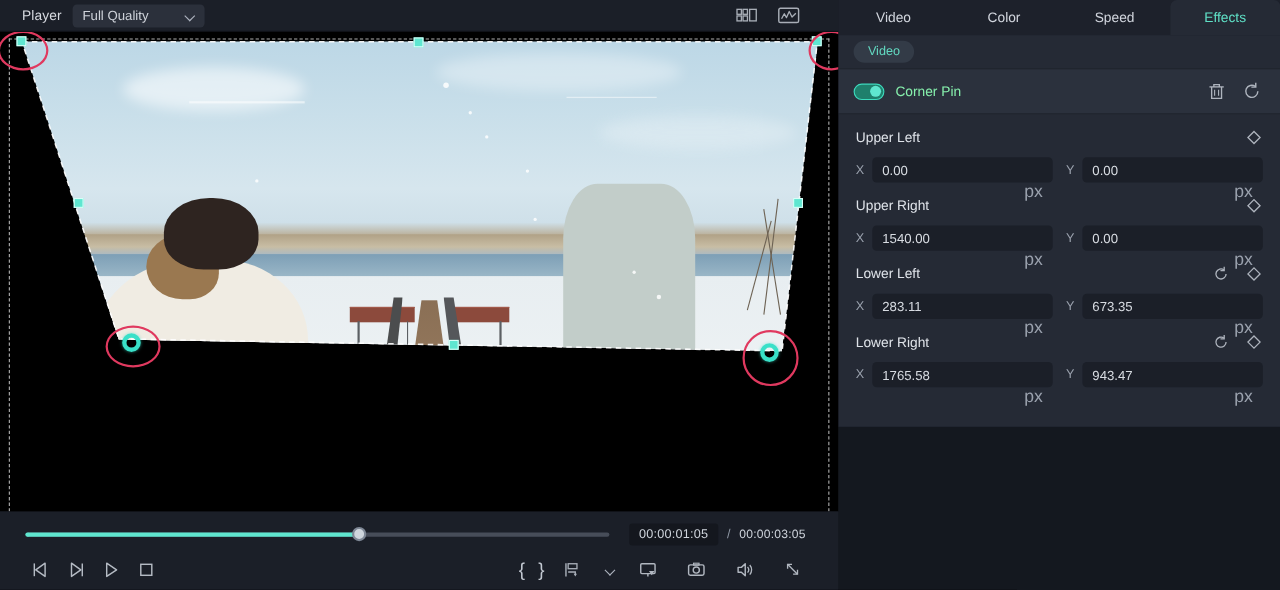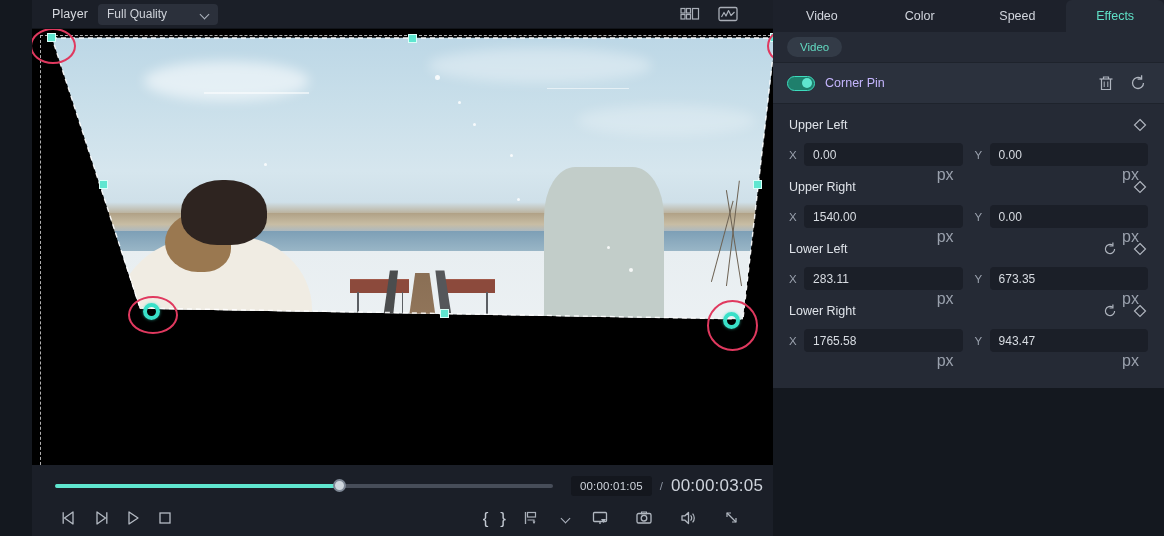--- a/index.html
+++ b/index.html
@@ -2,21 +2,21 @@
 <html><head>
 <meta charset="utf-8">
 <style>
   * { box-sizing: border-box; margin: 0; padding: 0; }
   html, body {
     width: 1164px; height: 536px;
     background: #14181f;
     font-family: "Liberation Sans", sans-serif;
     overflow: hidden;
   }
-  #app { position: relative; width: 1164px; height: 536px; display: flex; padding-left: 32px; }
+  #app { position: relative; width: 1164px; height: 536px; display: flex; }
 
   
   #player-pane {
     position: relative;
     width: 762px; height: 536px;
     background: #191d26;
     display: flex; flex-direction: column;
   }
   #player-topbar {
     height: 29px; flex: 0 0 29px;
@@ -219,21 +219,21 @@
     position:absolute; left:57%; top:-5px; width:13px; height:13px;
     margin-left:-6px; border-radius:50%;
     background:#cfd6dd; border:2px solid #7e8795;
   }
   #tc-current {
     background:#14171e; color:#cfd4dc; font-size:11.5px;
     padding:4px 9px; border-radius:3px; letter-spacing:.2px;
     font-family: "Liberation Sans", sans-serif;
   }
   #tc-sep { color:#8e96a3; font-size:11.5px; padding:0 8px; }
-  #tc-total { color:#cfd4dc; font-size:17px; letter-spacing:.2px; }
+  #tc-total { color:#cfd4dc; font-size:11px; letter-spacing:.2px; }
   #btn-row {
     display:flex; align-items:center; height:34px; padding: 0 22px 0 24px;
   }
   .tbtn {
     width:26px; height:24px; display:flex; align-items:center; justify-content:center;
     margin-right: 6px; opacity:.9;
   }
   #btn-row-right { margin-left:auto; display:flex; align-items:center; gap: 12px; }
   .brace { color:#c3c9d2; font-size:17px; line-height:1; }
 
@@ -271,21 +271,21 @@
     border-bottom:1px solid #1e232c;
   }
   #toggle {
     width:28px; height:15px; border-radius:8px;
     background:#1f7f6c; border:1.5px solid #3ddcbe; position:relative; margin-right:10px;
   }
   #toggle .knob {
     position:absolute; right:2px; top:1.5px; width:10px;height:10px;border-radius:50%;
     background:#5fe6cf;
   }
-  #effect-name { color:#c4b5fd; font-size:12.5px; flex:1; }
+  #effect-name { color:#86efac; font-size:12.5px; flex:1; }
   .hicon { width:20px; height:20px; margin-left:12px; opacity:.85; }
 
   .param-block { padding: 10px 16px 0 16px; }
   .param-head {
     display:flex; align-items:center; height:22px;
   }
   .param-title { color:#dfe3e9; font-size:12.5px; flex:1; }
   .kf-icon { width:16px; height:16px; margin-left:14px; opacity:.85; }
   .param-row {
     display:flex; align-items:center; margin-top:7px; gap:0;

